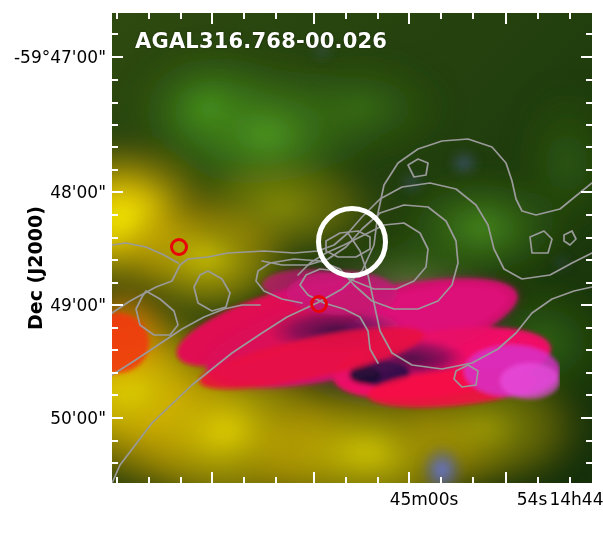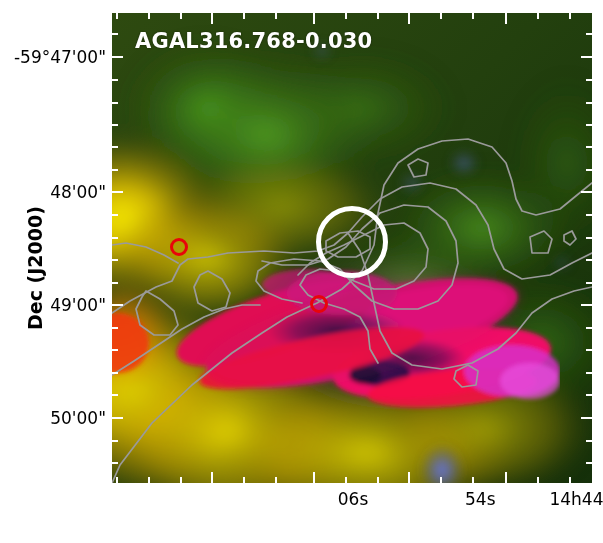--- a/index.html
+++ b/index.html
@@ -238,21 +238,21 @@
                    L 130,292 L 148,292"></path>
           <path d="M 34,278 L 48,286 L 62,298 L 66,312 L 58,322 L 42,322
                    L 28,312 L 24,296 L 30,284 Z"></path>
           <path d="M 96,258 L 110,266 L 118,280 L 114,294 L 100,298
                    L 86,290 L 82,274 L 88,262 Z"></path>
           <path d="M 0,232 L 14,230 L 34,234 L 52,242 L 66,250"></path>
         </g>
       </svg>
     </div>
 
-    <div id="title">AGAL316.768-0.030</div>
+    <div id="title">AGAL316.768-00.026</div>
 
     <div class="circ whitecirc" style="left:204px;top:193px;width:72px;height:72px;"></div>
     <div class="circ redcirc" style="left:58px;top:225px;width:18px;height:18px;"></div>
     <div class="circ redcirc" style="left:198px;top:282px;width:18px;height:18px;"></div>
 
     <div class="tick maj-b" style="left:99px;bottom:0;"></div>
     <div class="tick maj-b" style="left:201px;bottom:0;"></div>
     <div class="tick maj-b" style="left:296px;bottom:0;"></div>
     <div class="tick maj-b" style="left:393px;bottom:0;"></div>
 
@@ -326,20 +326,20 @@
     <div class="tick min-r" style="right:0;top:381px;"></div>
     <div class="tick min-r" style="right:0;top:427px;"></div>
     <div class="tick min-r" style="right:0;top:449px;"></div>
   </div>
 
   <div class="ticklabel ytick" style="left:2px;top:47px;width:104px;">-59°47'00"</div>
   <div class="ticklabel ytick" style="left:2px;top:182px;width:104px;">48'00"</div>
   <div class="ticklabel ytick" style="left:2px;top:295px;width:104px;">49'00"</div>
   <div class="ticklabel ytick" style="left:2px;top:408px;width:104px;">50'00"</div>
 
-  <div class="ticklabel" style="left:313px;top:489px;width:80px;text-align:center;">06s</div>
-  <div class="ticklabel" style="left:465px;top:489px;width:80px;">54s</div>
+  <div class="ticklabel" style="left:343px;top:489px;width:162px;text-align:center;">45m00s</div>
+  <div class="ticklabel" style="left:492px;top:489px;width:80px;text-align:center;">54s</div>
   <div class="ticklabel" style="left:494px;top:489px;width:212px;text-align:center;">14h44m48s</div>
 
 
   <div class="axtitle" id="ylabel" style="left:24px;top:330px;">Dec (J2000)</div>
 
 </div>
 
 </body></html>

